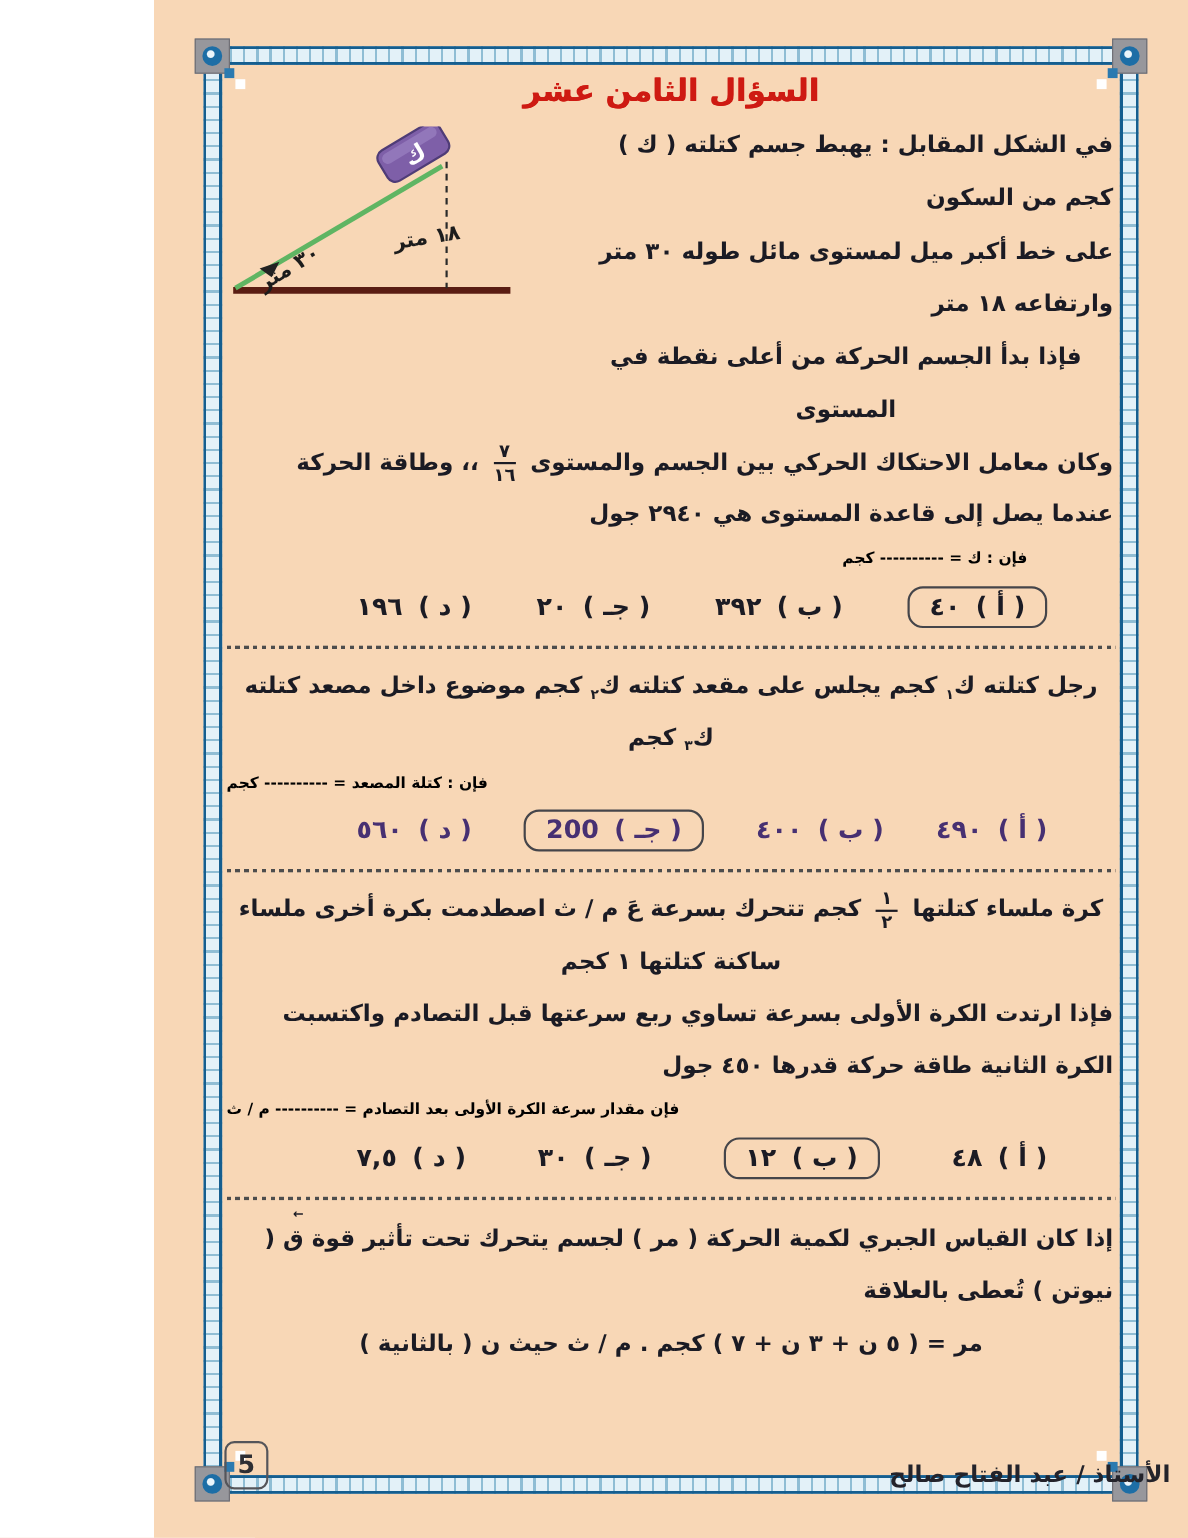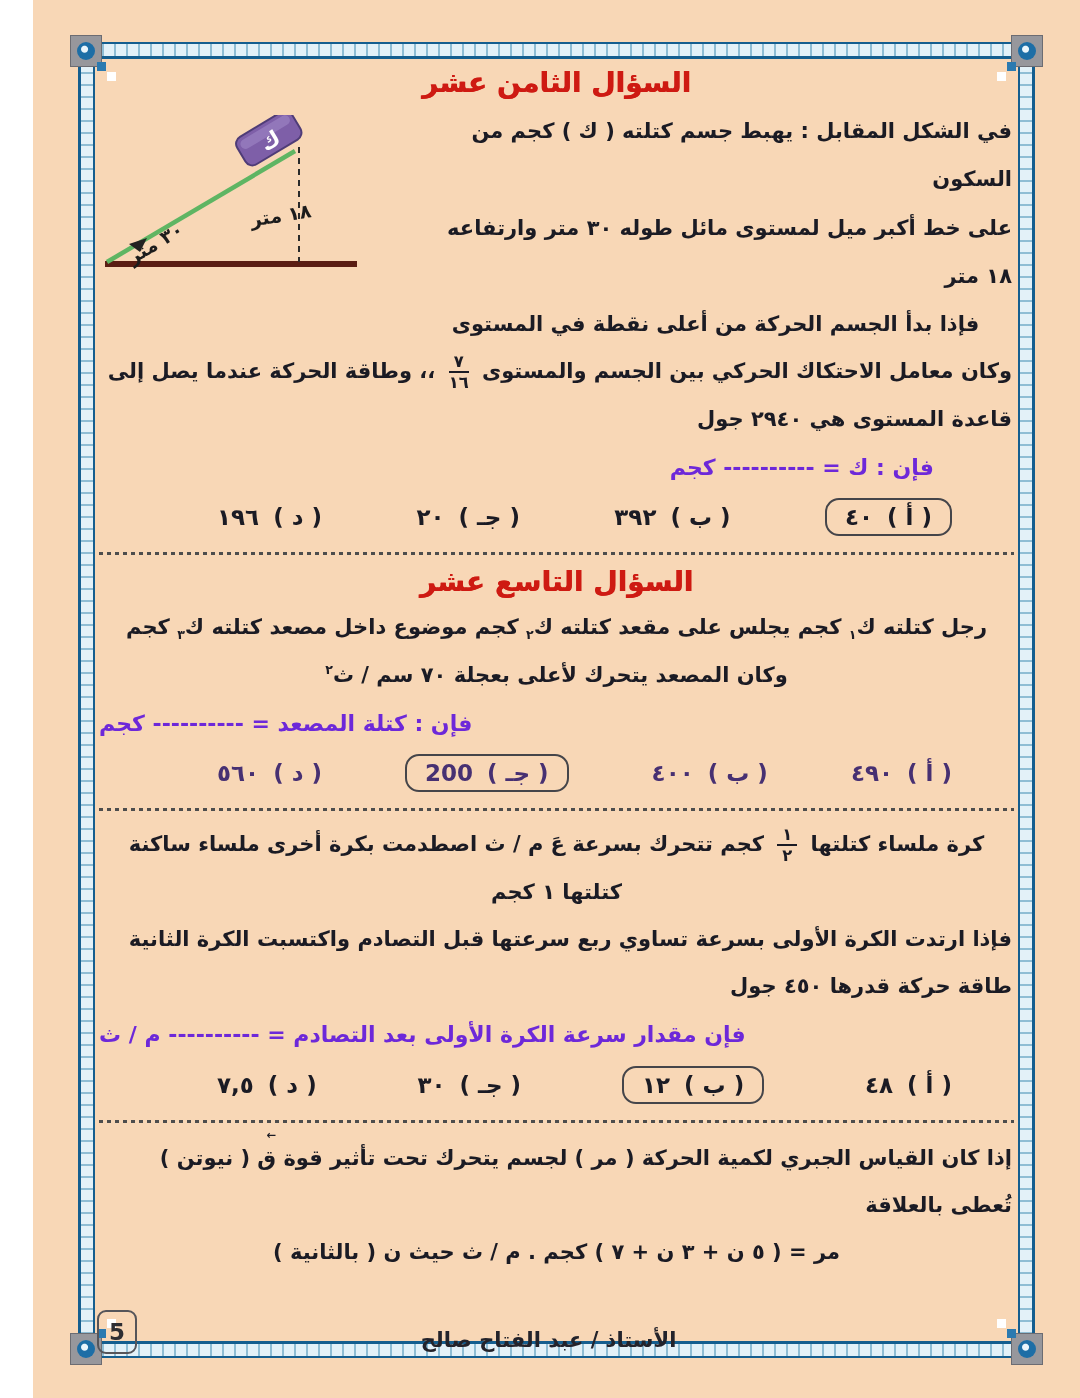--- a/index.html
+++ b/index.html
@@ -1,17 +1,17 @@
 <!DOCTYPE html>
 <html lang="ar" dir="rtl"><head>
 <meta charset="utf-8">
 <style>
   html,body{margin:0;padding:0;}
   .page{
-    position:relative;width:1047px;height:1398px;overflow:hidden;
+    position:relative;width:940px;height:1398px;overflow:hidden;
     background:#f8d7b6;direction:rtl;
     font-family:"DejaVu Sans",sans-serif;font-weight:bold;color:#1b1b24;text-decoration:underline;
   }
   
   .f-band{position:absolute;}
   .f-top,.f-bottom{left:45px;right:45px;height:17px;
     background:
       linear-gradient(to bottom,#155e8f 0 2.5px,rgba(0,0,0,0) 2.5px 14.5px,#155e8f 14.5px 17px),
       repeating-linear-gradient(90deg,#8fbdd4 0 2px,#e3f1f8 2px 12px);}
   .f-top{top:42px;} .f-bottom{bottom:40px;}
@@ -31,36 +31,36 @@
   
   .content{position:absolute;left:66px;right:66px;top:58px;bottom:70px;}
   .q-title{margin:8px 0 6px;text-align:center;font-size:28px;color:#ce1a12;
     letter-spacing:.5px;text-shadow:.6px 0 0 #ce1a12;}
   .q-line{font-size:21px;line-height:2.25;text-align:right;margin:0 2px;}
   .q-line.center{text-align:center;}
   .q18-row{display:flex;align-items:flex-start;gap:6px;margin-top:2px;}
   .q-sidelines{flex:1;padding-top:2px;}
   .q-sidelines .q-line{line-height:2.3;}
   .diagram{flex:0 0 312px;width:312px;height:162px;margin-top:10px;}
-  .q-prompt{font-size:22px;color:#6d28d9;margin:6px 0 2px;line-height:1.7;}
+  .q-prompt{font-size:14px;color:#000000;margin:6px 0 2px;line-height:1.7;}
   .q-prompt.align-right{text-align:right;padding-left:0;padding-right:80px;}
   .q-prompt.align-center{text-align:left;}
   .q-options{display:flex;justify-content:space-between;align-items:center;
     padding:0 62px 0 118px;margin:12px 0 4px;font-size:23px;}
   .option{display:inline-flex;align-items:center;gap:14px;white-space:nowrap;}
   .option.boxed{border:2.5px solid #45454a;border-radius:14px;padding:4px 18px;}
   .divider{height:3px;margin:16px 0 10px;
     background:repeating-linear-gradient(90deg,#4d4d4d 0 4px,rgba(0,0,0,0) 4px 8px);}
   .frac{display:inline-flex;flex-direction:column;align-items:center;vertical-align:middle;
     font-size:.78em;line-height:1.2;margin:0 6px;}
   .frac .num{border-bottom:2.2px solid currentColor;padding:0 5px;}
   sub{font-size:.6em;} sup{font-size:.6em;}
   .vec{position:relative;display:inline-block;padding-top:2px;}
   .vec .arr{position:absolute;top:-0.85em;right:0;font-size:.55em;}
-  .footer{position:absolute;left:0;right:16px;bottom:46px;text-align:center;font-size:21px;color:#23232b;}
+  .footer{position:absolute;left:0;right:16px;bottom:46px;text-align:right;font-size:21px;color:#23232b;}
   .page-badge{position:absolute;left:64px;bottom:44px;width:36px;height:40px;
     border:2px solid #55555a;border-radius:9px;display:flex;align-items:center;justify-content:center;
     font-size:23px;color:#2e2e33;}
   svg text{font-family:"DejaVu Sans",sans-serif;font-weight:bold;}
 </style>
 </head>
 <body>
 
 <div class="page">
 
@@ -126,24 +126,22 @@
               <span class="opt-value">٢٠</span>
             </span>
             <span class="option">
               <span class="opt-letter">( د )</span>
               <span class="opt-value">١٩٦</span>
             </span>
           </div>
   </section>
 <div class="divider"></div>
   <section class="question">
-    <h2 class="q-title">السؤال التاسع عشر</h2>
     <div class="q-content">
             <div class="q-line center">رجل كتلته  ك<sub>١</sub>  كجم يجلس على مقعد كتلته  ك<sub>٢</sub>  كجم  موضوع داخل مصعد كتلته  ك<sub>٣</sub>  كجم</div>
-            <div class="q-line center">وكان المصعد يتحرك لأعلى بعجلة  ٧٠  سم / ث<sup>٢</sup></div>
           </div>
     <div class="q-prompt align-center">فإن :  كتلة المصعد = ----------  كجم</div>
     <div class="q-options" style="color: rgb(71, 48, 114);">
             <span class="option">
               <span class="opt-letter">( أ )</span>
               <span class="opt-value">٤٩٠</span>
             </span>
             <span class="option">
               <span class="opt-letter">( ب )</span>
               <span class="opt-value">٤٠٠</span>

